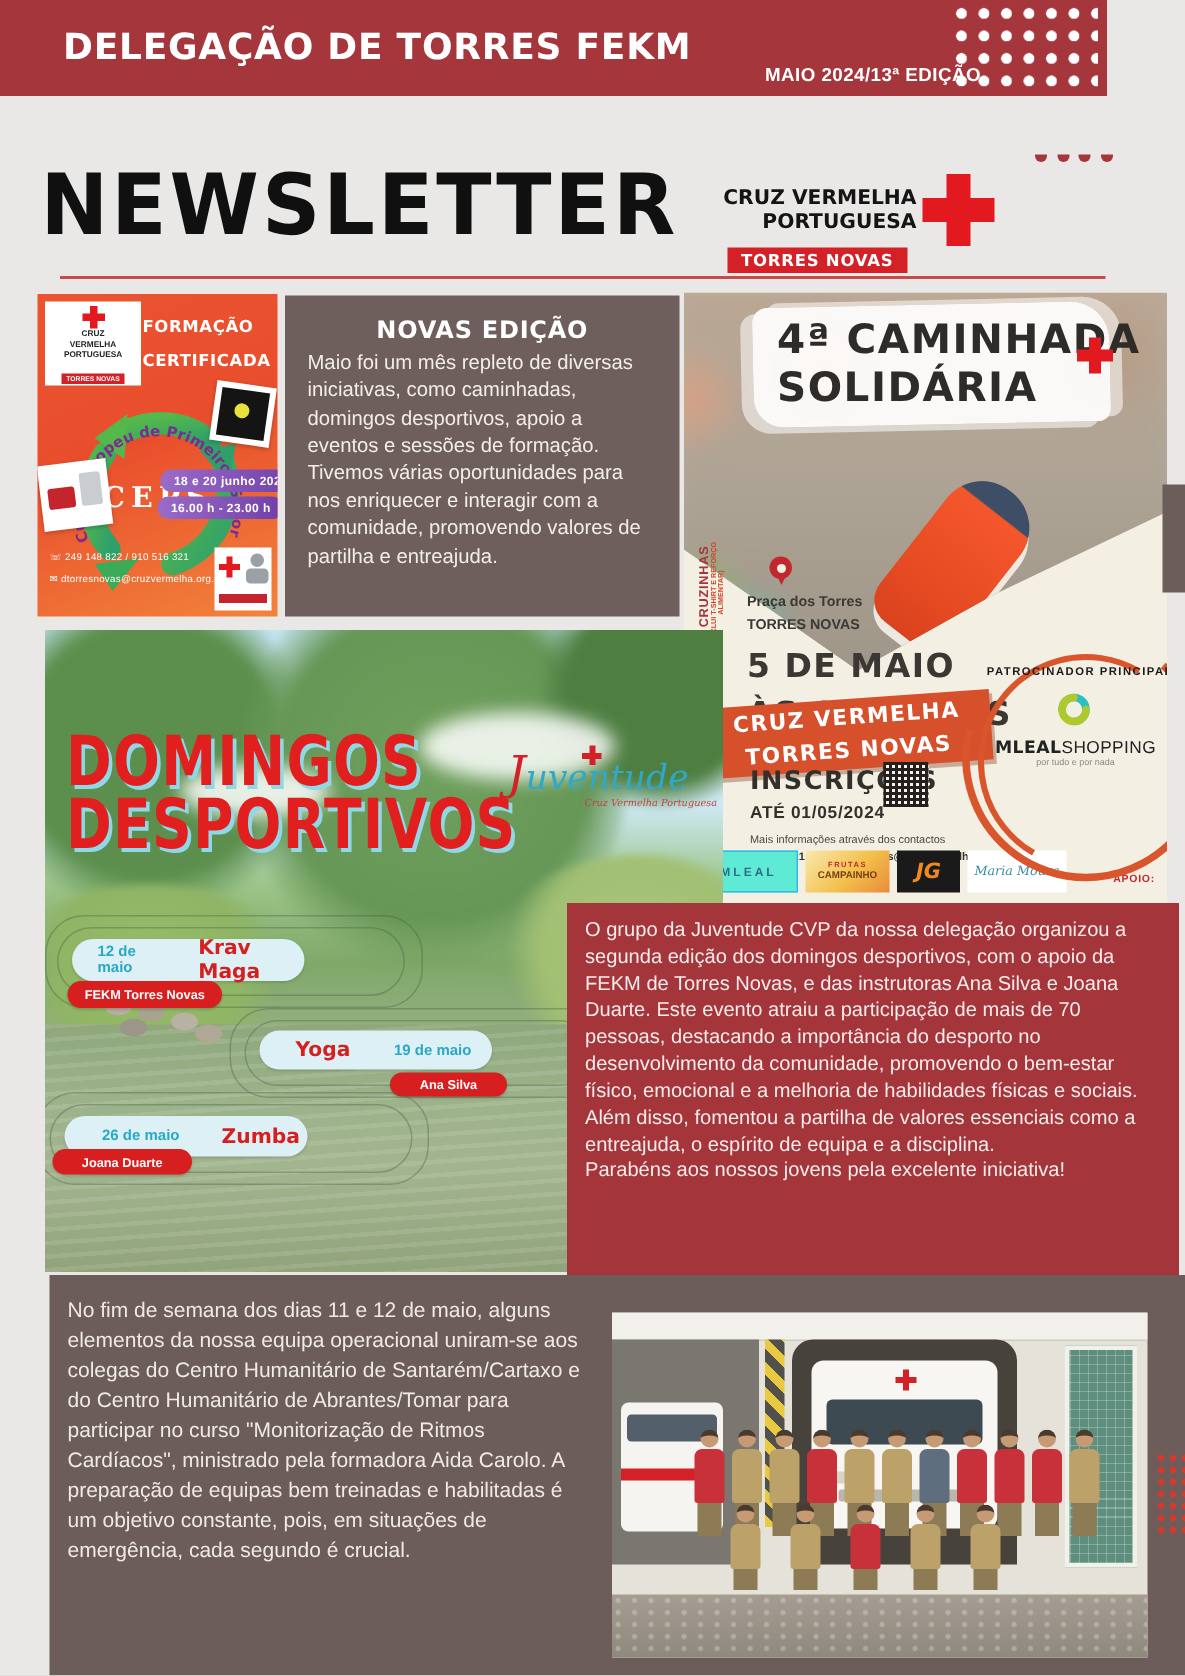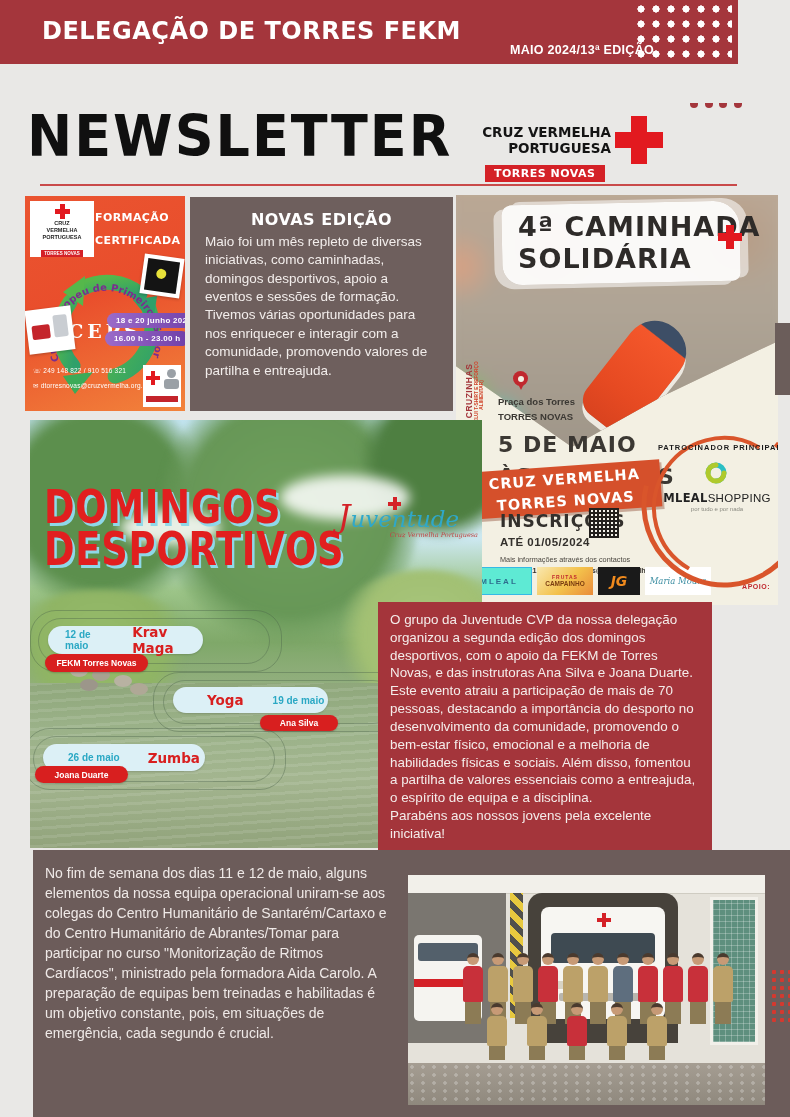--- a/index.html
+++ b/index.html
@@ -151,28 +151,28 @@
   .juv .jsub{font-family:"DejaVu Serif",serif;font-style:italic;font-size:6.5px;color:#C04545;text-align:right;margin-top:-3px;}
   .lane{position:absolute;border:1.5px solid rgba(70,95,70,.38);border-radius:26px;}
   .pill{position:absolute;background:#DCF0F6;border-radius:15px;display:flex;align-items:center;box-shadow:0 1px 2px rgba(0,0,0,.15);}
   .pill .d{color:#2AA8C4;font-weight:bold;font-size:10px;}
   .pill .a{color:#D81F1F;font-weight:bold;font-size:13.5px;font-family:"DejaVu Sans",sans-serif;}
   .rpill{position:absolute;background:#D81F1F;border-radius:10px;color:#fff;font-weight:bold;font-size:8.5px;display:flex;align-items:center;justify-content:center;box-shadow:0 1px 2px rgba(0,0,0,.2);}
   .pill1{left:18px;top:206px;width:155px;height:28px;}
   .pill1 .d{margin-left:17px;}  .pill1 .a{margin-left:22px;}
   .rpill1{left:15px;top:234px;width:103px;height:18px;}
   .pill2{left:143px;top:267px;width:155px;height:26px;}
-  .pill2 .a{margin-left:34px;}  .pill2 .d{margin-left:29px;}
+  .pill2 .a{margin-left:24px;}  .pill2 .d{margin-left:29px;}
   .rpill2{left:230px;top:295px;width:78px;height:16px;}
   .pill3{left:13px;top:324px;width:162px;height:27px;}
   .pill3 .d{margin-left:25px;}  .pill3 .a{margin-left:28px;}
   .rpill3{left:5px;top:346px;width:93px;height:17px;}
 
   
-  .report{left:378px;top:602px;width:334px;height:256px;background:#A4353B;color:#F4ECEA;padding:9px 12px;box-sizing:border-box;}
+  .report{left:378px;top:602px;width:408px;height:256px;background:#A4353B;color:#F4ECEA;padding:9px 12px;box-sizing:border-box;}
   .report p{margin:0;font-size:13.4px;line-height:1.33;}
 
   
   .bottom{left:33px;top:850px;width:757px;height:267px;background:#6C5C5A;}
   .course-text{left:12px;top:13px;width:352px;font-size:14px;line-height:1.43;color:#EFE9E7;}
   .team{left:375px;top:25px;width:357px;height:230px;background:#E5E2DA;overflow:hidden;}
   .team .beam{position:absolute;left:0;top:0;width:100%;height:18px;background:#F2F0EA;box-shadow:0 1px 0 #cfccc2;}
   .team .lgar{position:absolute;left:0;top:18px;width:98px;height:150px;background:#7A7670;}
   .team .lamb{position:absolute;left:6px;top:60px;width:68px;height:86px;background:#F5F4F0;border-radius:5px;}
   .team .lamb:before{content:"";position:absolute;left:4px;top:8px;width:60px;height:18px;background:#53606b;border-radius:3px;}

